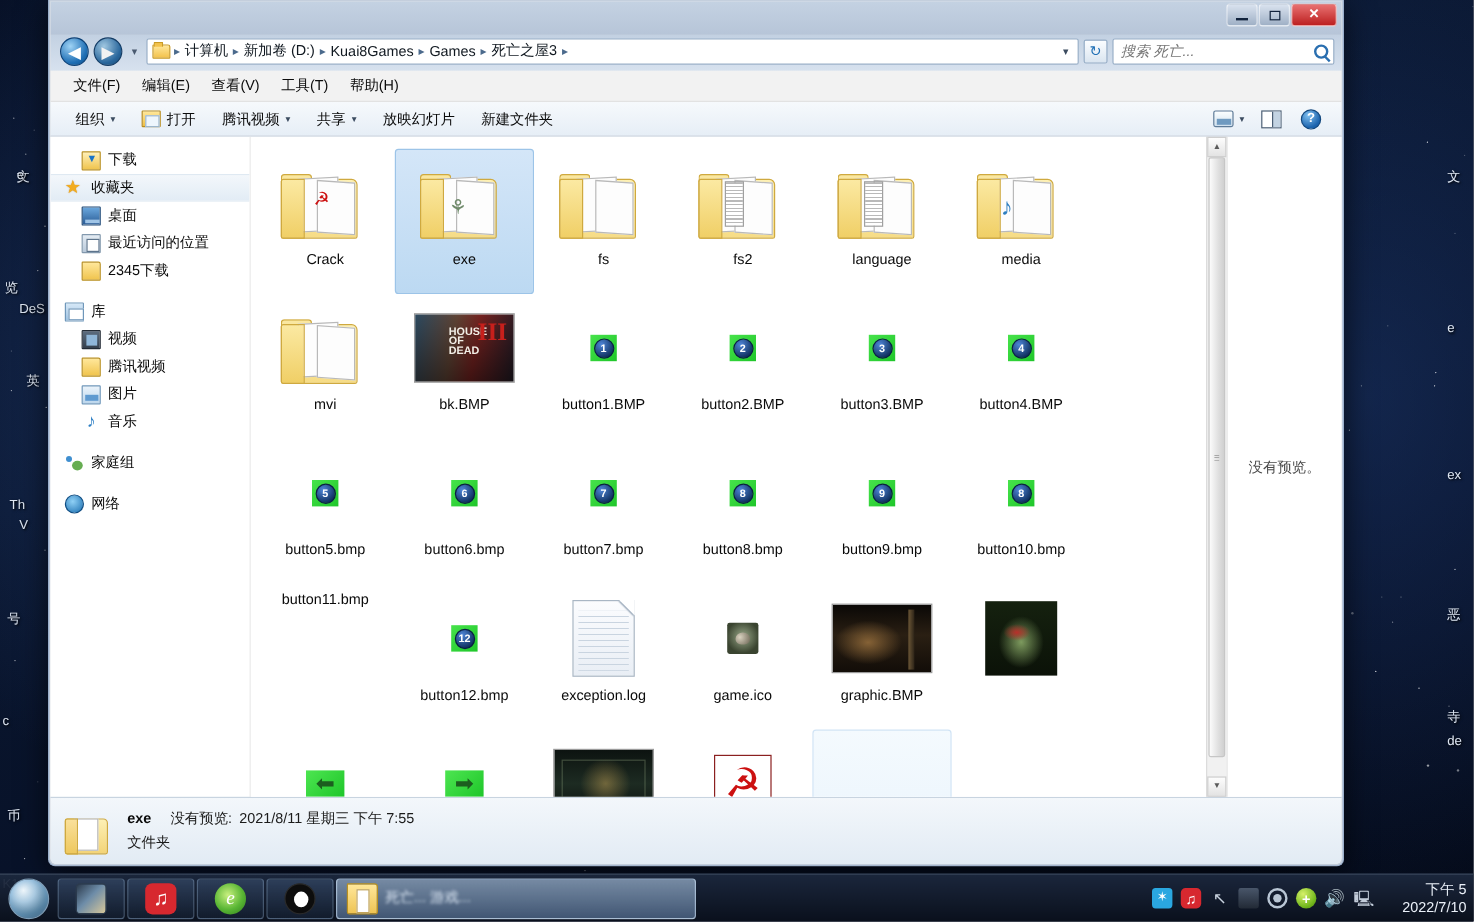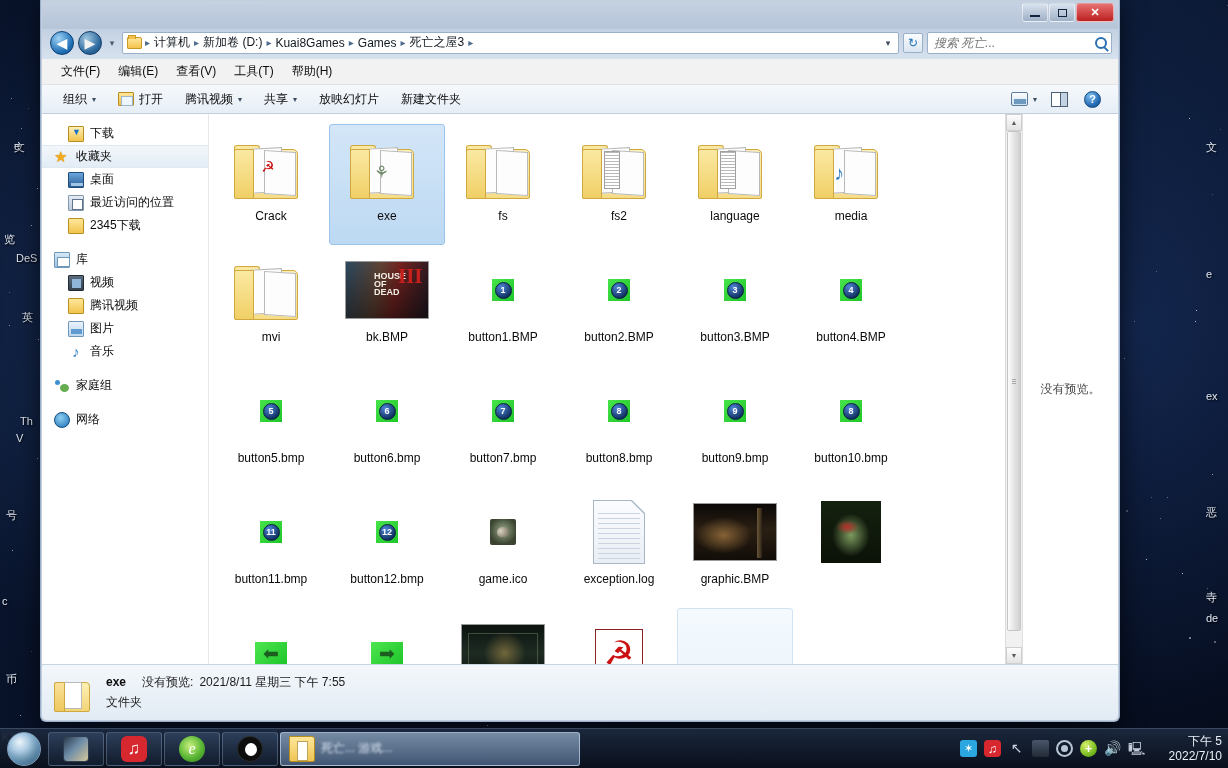--- a/index.html
+++ b/index.html
@@ -708,21 +708,21 @@
     <div class="star" style="width: 1px; height: 1px; left: 292.768px; top: 532.725px; opacity: 0.6;"></div>
     <div class="star" style="width: 1px; height: 1px; left: 411.392px; top: 225.181px; opacity: 0.54;"></div>
     <div class="star" style="width: 1px; height: 1px; left: 426.083px; top: 355.46px; opacity: 0.46;"></div>
     <div class="star" style="width: 1px; height: 1px; left: 599.07px; top: 522.708px; opacity: 0.75;"></div>
     <div class="star" style="width: 1px; height: 1px; left: 1007.1px; top: 590.425px; opacity: 0.41;"></div>
     <div class="star" style="width: 1px; height: 1px; left: 360.561px; top: 7.34499px; opacity: 0.48;"></div>
     <div class="deskTxt" style="left: 14px; top: 140px;">文</div>
     <div class="deskTxt" style="left: 4px; top: 232px;">览</div>
     <div class="deskTxt" style="left: 16px; top: 232px; margin-top: 20px;">DeS</div>
     <div class="deskTxt" style="left: 22px; top: 310px;">英</div>
-    <div class="deskTxt" style="left: 20px; top: 415px; text-align: right;">Th</div>
+    <div class="deskTxt" style="left: 8px; top: 415px; text-align: right;">Th</div>
     <div class="deskTxt" style="left: 16px; top: 432px;">V</div>
     <div class="deskTxt" style="left: 6px; top: 508px;">号</div>
     <div class="deskTxt" style="left: 2px; top: 595px;">c</div>
     <div class="deskTxt" style="left: 6px; top: 672px;">币</div>
     <div class="deskTxt" style="left: 2px; top: 700px; margin-top: 31px;">K14</div>
     <div class="deskTxt" style="left: 14px; top: 140px;">e</div>
     <div class="deskTxt" style="left: 1206px; top: 140px;">文</div>
     <div class="deskTxt" style="left: 1206px; top: 268px;">e</div>
     <div class="deskTxt" style="left: 1206px; top: 390px;">ex</div>
     <div class="deskTxt" style="left: 1206px; top: 505px;">恶</div>
@@ -1054,48 +1054,43 @@
               </div>
               <div class="fitem">
                 <div class="fthumb">
                   <div class="btnIco">
                     <div class="circ">8</div>
                   </div>
                 </div>
                 <div class="flabel">button10.bmp</div>
               </div>
               <div class="fitem">
-                <div class="fthumb">
-                  <div class="btnIco">
-                    <div class="circ">11</div>
-                  </div>
-                </div>
                 <div class="flabel">button11.bmp</div>
               </div>
               <div class="fitem">
                 <div class="fthumb">
                   <div class="btnIco">
                     <div class="circ">12</div>
                   </div>
                 </div>
                 <div class="flabel">button12.bmp</div>
               </div>
               <div class="fitem">
                 <div class="fthumb">
-                  <div class="icoIco"></div>
-                </div>
-                <div class="flabel">game.ico</div>
-              </div>
-              <div class="fitem">
-                <div class="fthumb">
                   <div class="logIco">
                     <div class="lines"></div>
                   </div>
                 </div>
                 <div class="flabel">exception.log</div>
+              </div>
+              <div class="fitem">
+                <div class="fthumb">
+                  <div class="icoIco"></div>
+                </div>
+                <div class="flabel">game.ico</div>
               </div>
               <div class="fitem">
                 <div class="fthumb">
                   <div class="bmpThumb graphic"></div>
                 </div>
                 <div class="flabel">graphic.BMP</div>
               </div>
               <div class="fitem">
                 <div class="fthumb">
                   <div class="hod"></div>

